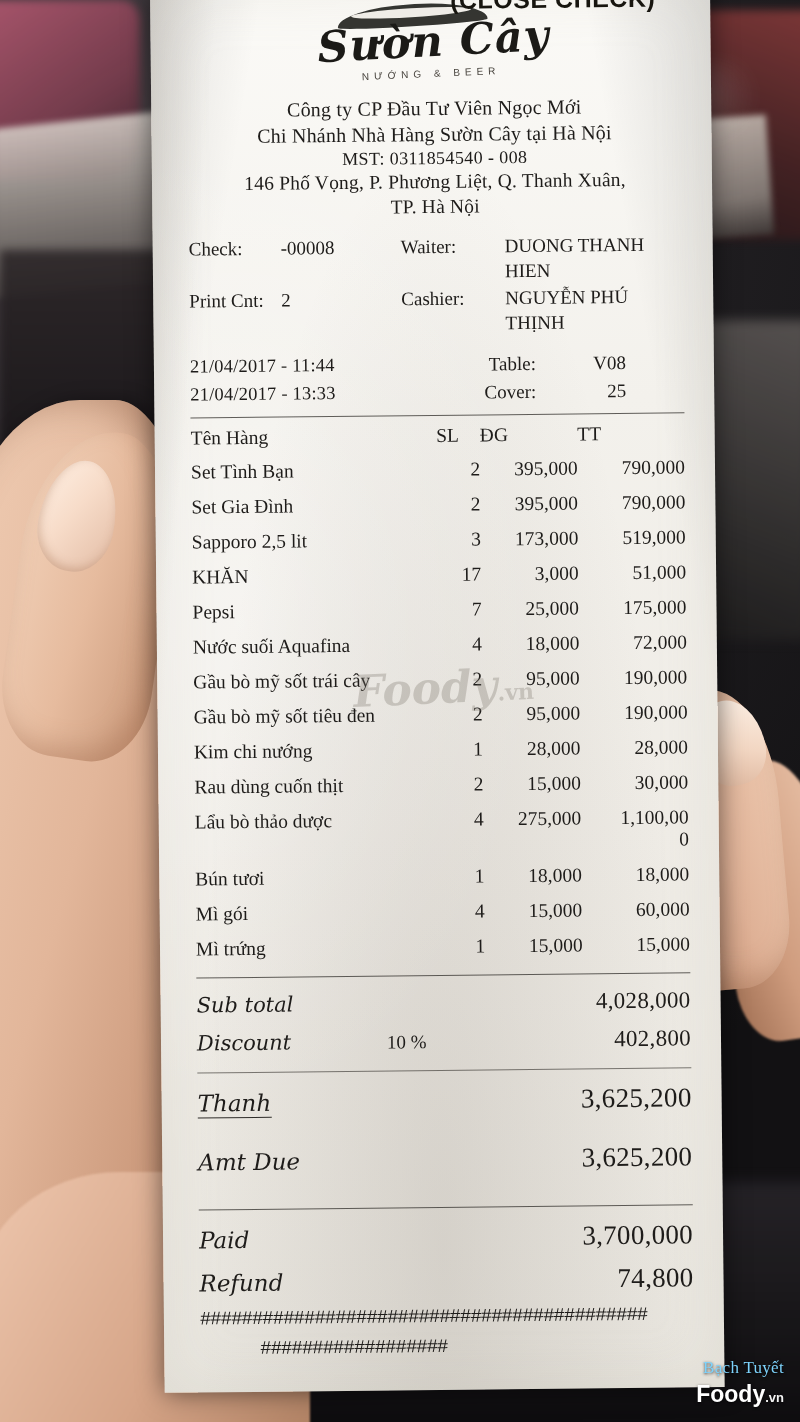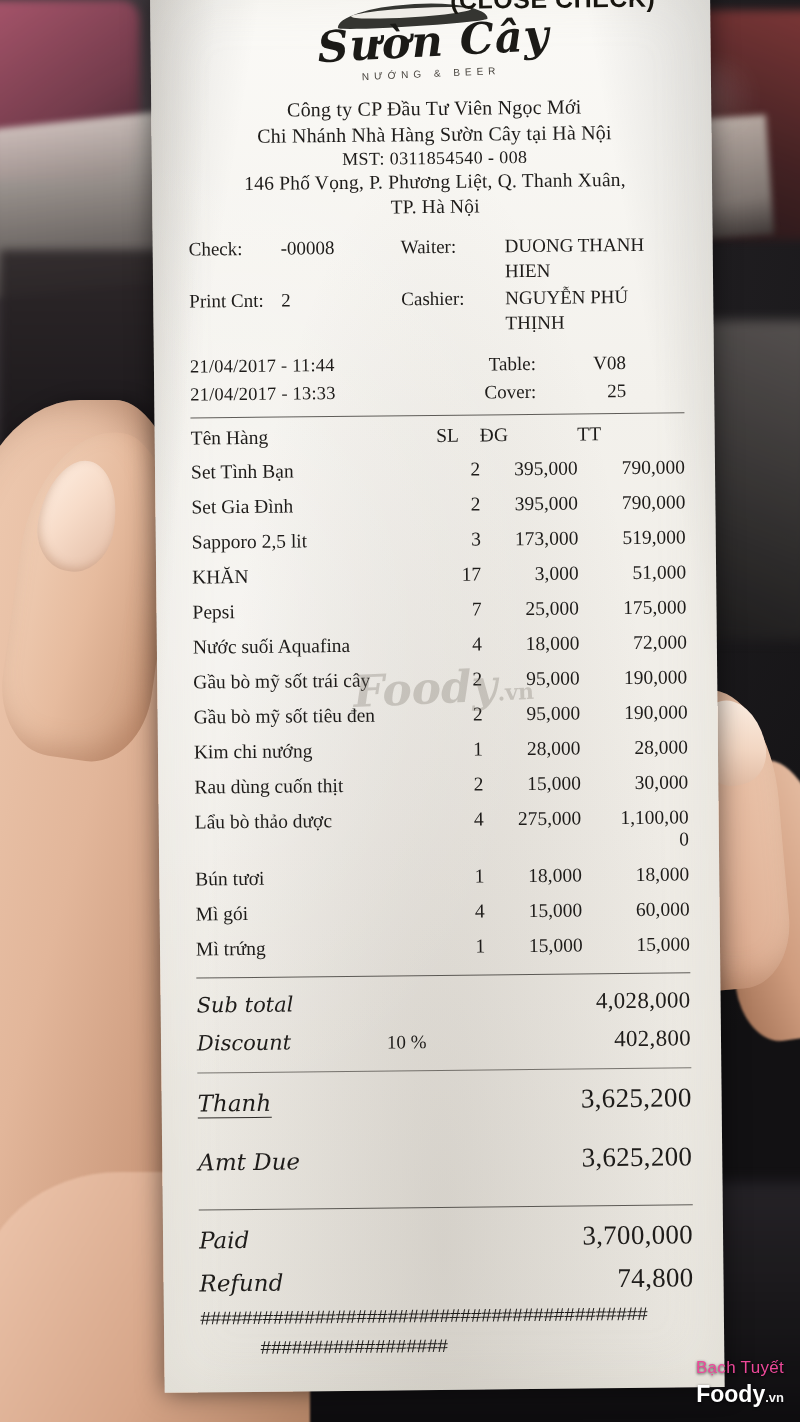--- a/index.html
+++ b/index.html
@@ -366,23 +366,23 @@
 
   
   .brand {
     position: absolute;
     right: 16px;
     bottom: 14px;
     text-align: right;
     z-index: 10;
   }
   .brand-name {
-    font-family: Liberation Sans, sans-serif;
+    font-family: Liberation Serif, serif;
     font-size: 17px;
-    color: #ec4899;
+    color: #7dd3fc;
     text-shadow: 0 1px 3px rgba(0,0,0,.8);
     letter-spacing: .3px;
   }
   .brand-logo {
     margin-top: 3px;
     font-family: "Liberation Sans", sans-serif;
     font-weight: bold;
     font-size: 23px;
     color: #ffffff;
     text-shadow: 0 1px 3px rgba(0,0,0,.8);

